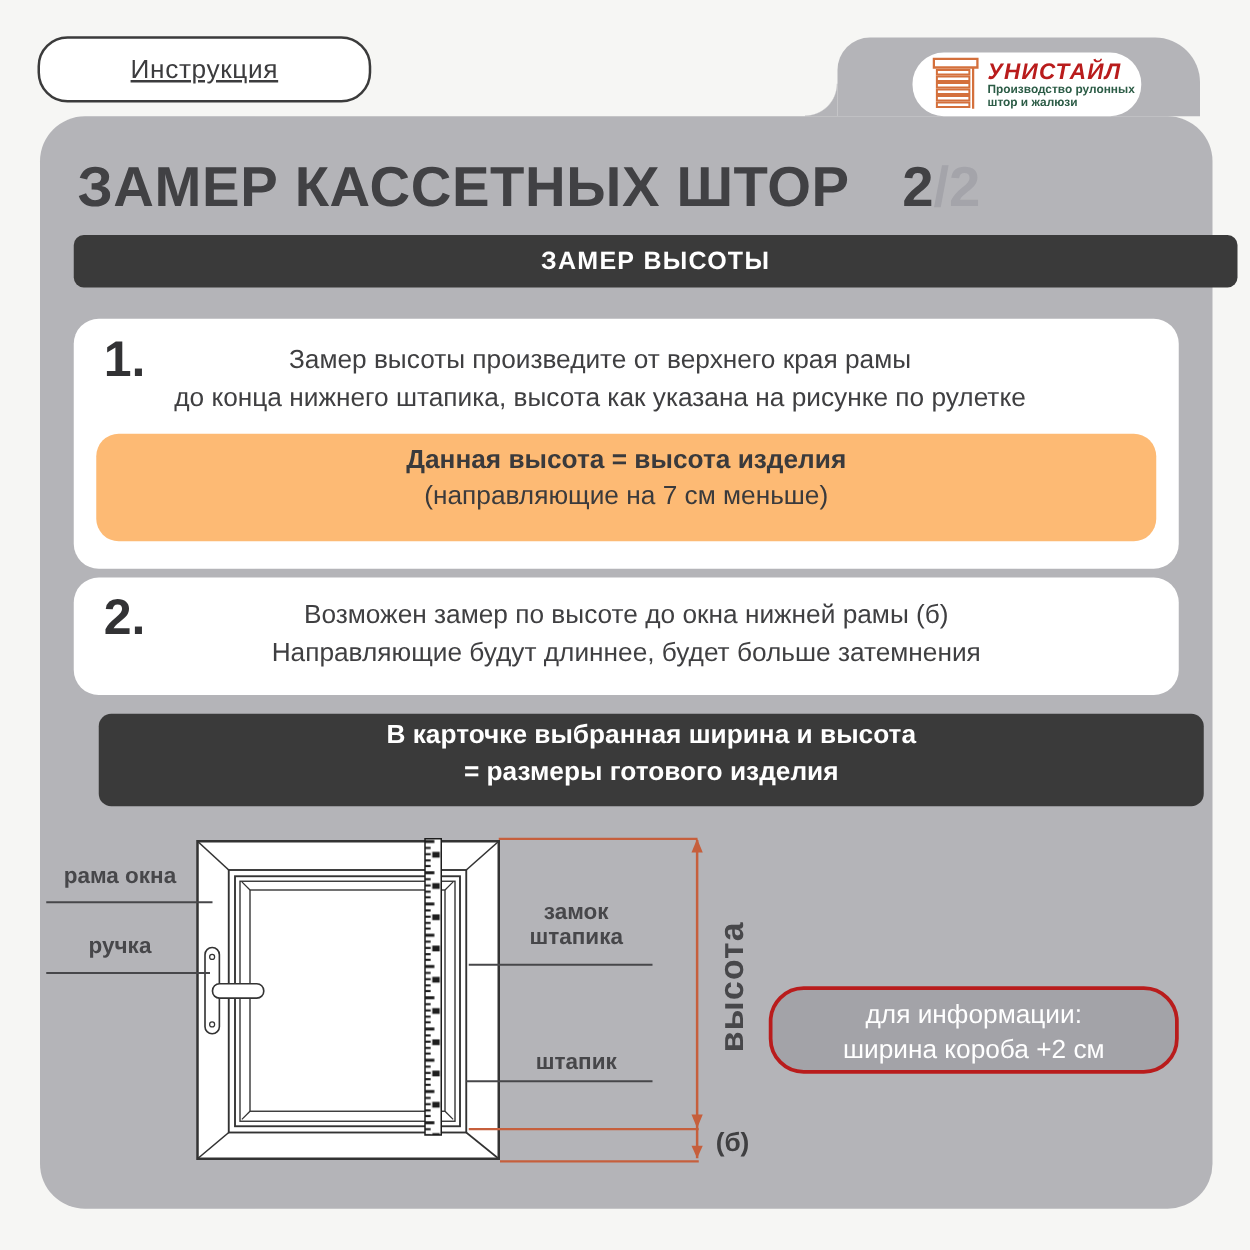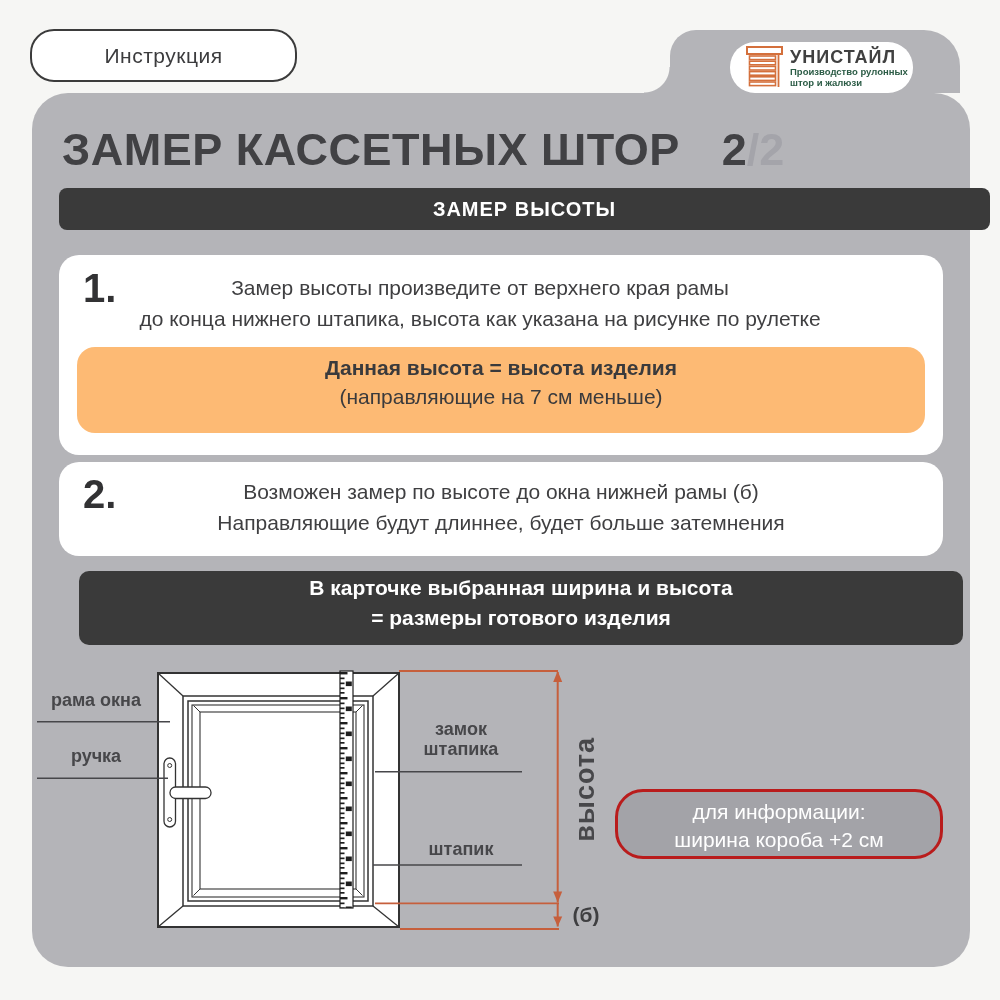--- a/index.html
+++ b/index.html
@@ -3,31 +3,31 @@
 <meta charset="utf-8">
 <style>
   html,body{margin:0;padding:0;background:#f6f6f4;}
   .page{position:relative;width:1000px;height:1000px;background:#f6f6f4;overflow:hidden;
         font-family:"Liberation Sans","DejaVu Sans",sans-serif;color:#3f3f41;}
   .abs{position:absolute;}
 
   
   .badge{left:30px;top:29px;width:263px;height:49px;background:#ffffff;border:2.5px solid #3b3b3b;
          border-radius:24px;display:flex;align-items:center;justify-content:center;}
-  .badge span{font-size:21px;letter-spacing:.5px;color:#3c3c3e;}
+  .badge span{font-size:21px;letter-spacing:.5px;color:#3c3c3e;text-decoration:underline;}
 
   
   .tab{left:670px;top:30px;width:290px;height:63px;background:#b4b4b8;border-radius:26px 36px 0 0;}
   .tab-flare{left:644px;top:67px;width:26px;height:26px;
              background:radial-gradient(circle 26px at 0 0,rgba(0,0,0,0) 0 25px,#b4b4b8 26px);}
   .logo-pill{left:730px;top:42px;width:183px;height:51px;background:#ffffff;border-radius:25px;
              display:flex;align-items:center;padding-left:16px;box-sizing:border-box;}
   .logo-icon{width:37px;height:43px;flex:0 0 auto;}
   .logo-text{margin-left:7px;line-height:1;}
-  .logo-name{font-size:18px;font-weight:700;letter-spacing:1px;color:#404040;}
+  .logo-name{font-size:18px;font-weight:700;letter-spacing:1px;color:#b91c1c;font-style:italic;}
   .logo-sub{font-size:9.5px;font-weight:700;color:#2c5c46;margin-top:2px;line-height:8.5px;}
 
   
   .card{left:32px;top:93px;width:938px;height:874px;background:#b4b4b8;border-radius:36px;}
 
   .title-row{left:62px;top:124px;display:flex;align-items:flex-end;white-space:nowrap;}
   .title{font-size:45px;font-weight:700;letter-spacing:.5px;color:#414144;}
   .pagenum{margin-left:42px;font-size:45px;font-weight:700;}
   .num-dark{color:#414144;}
   .num-light{color:#a4a4aa;}

